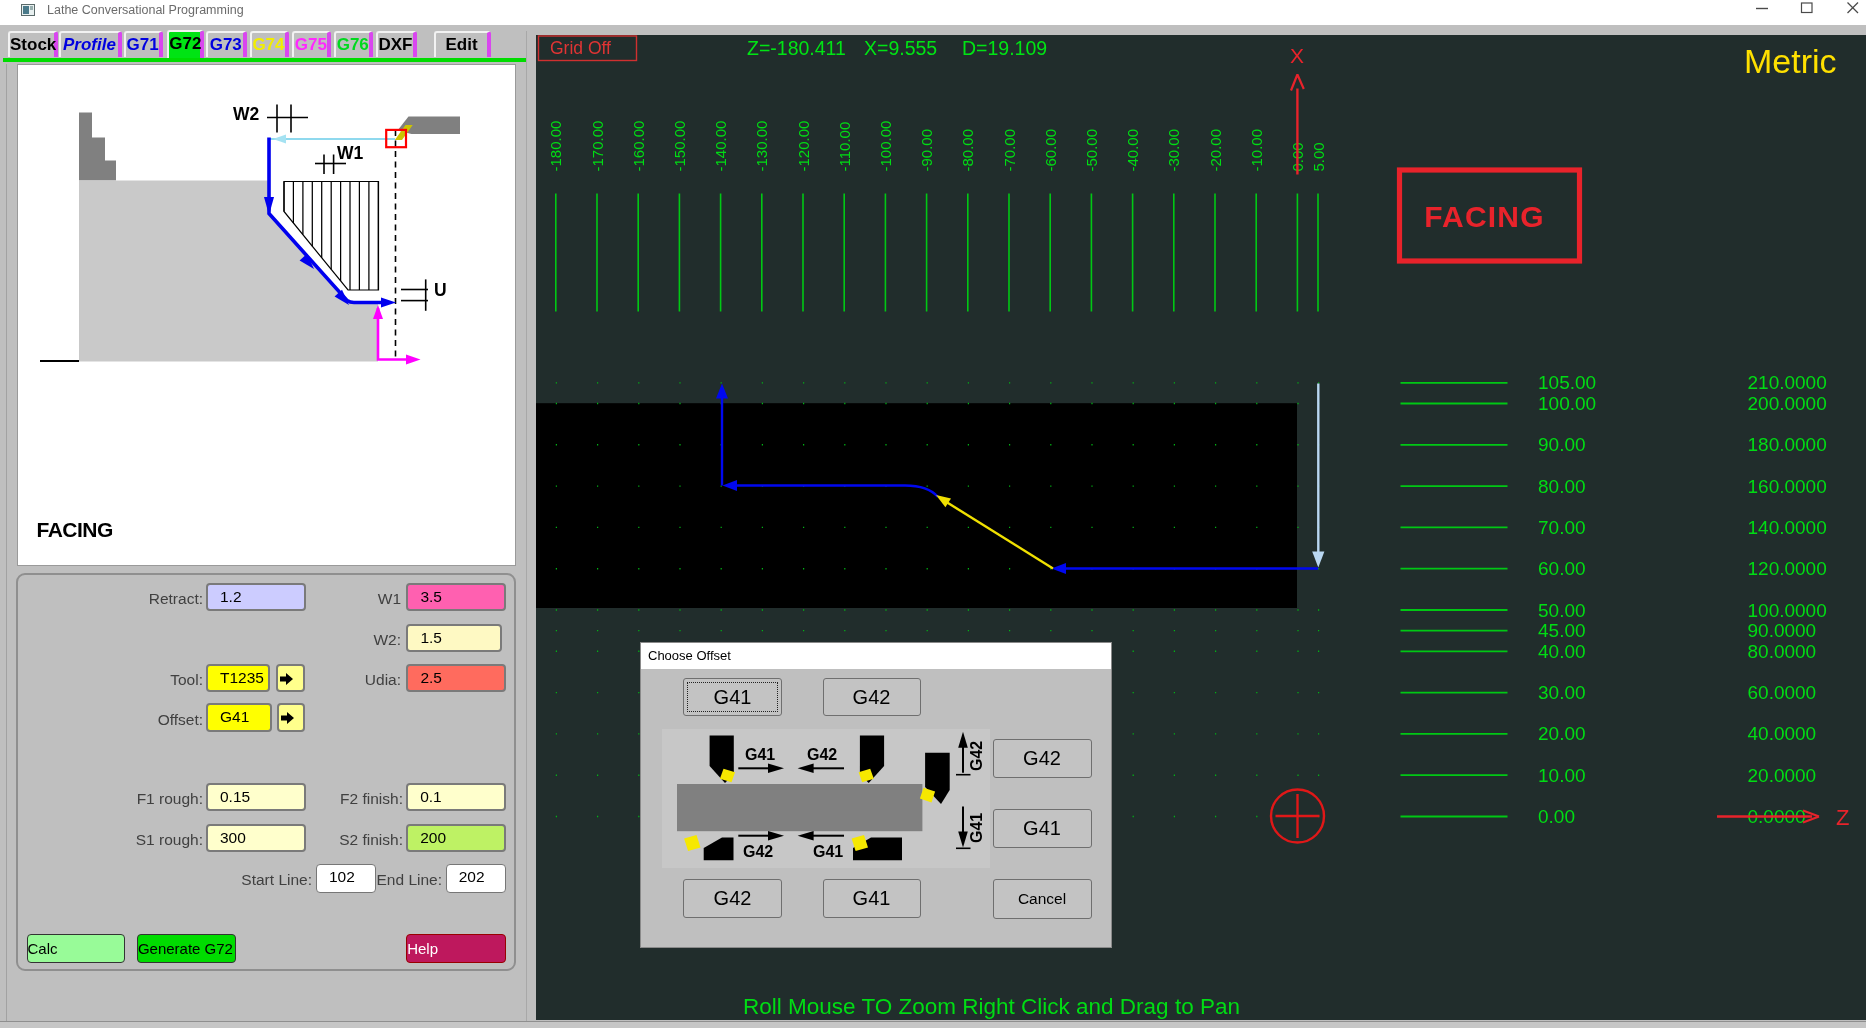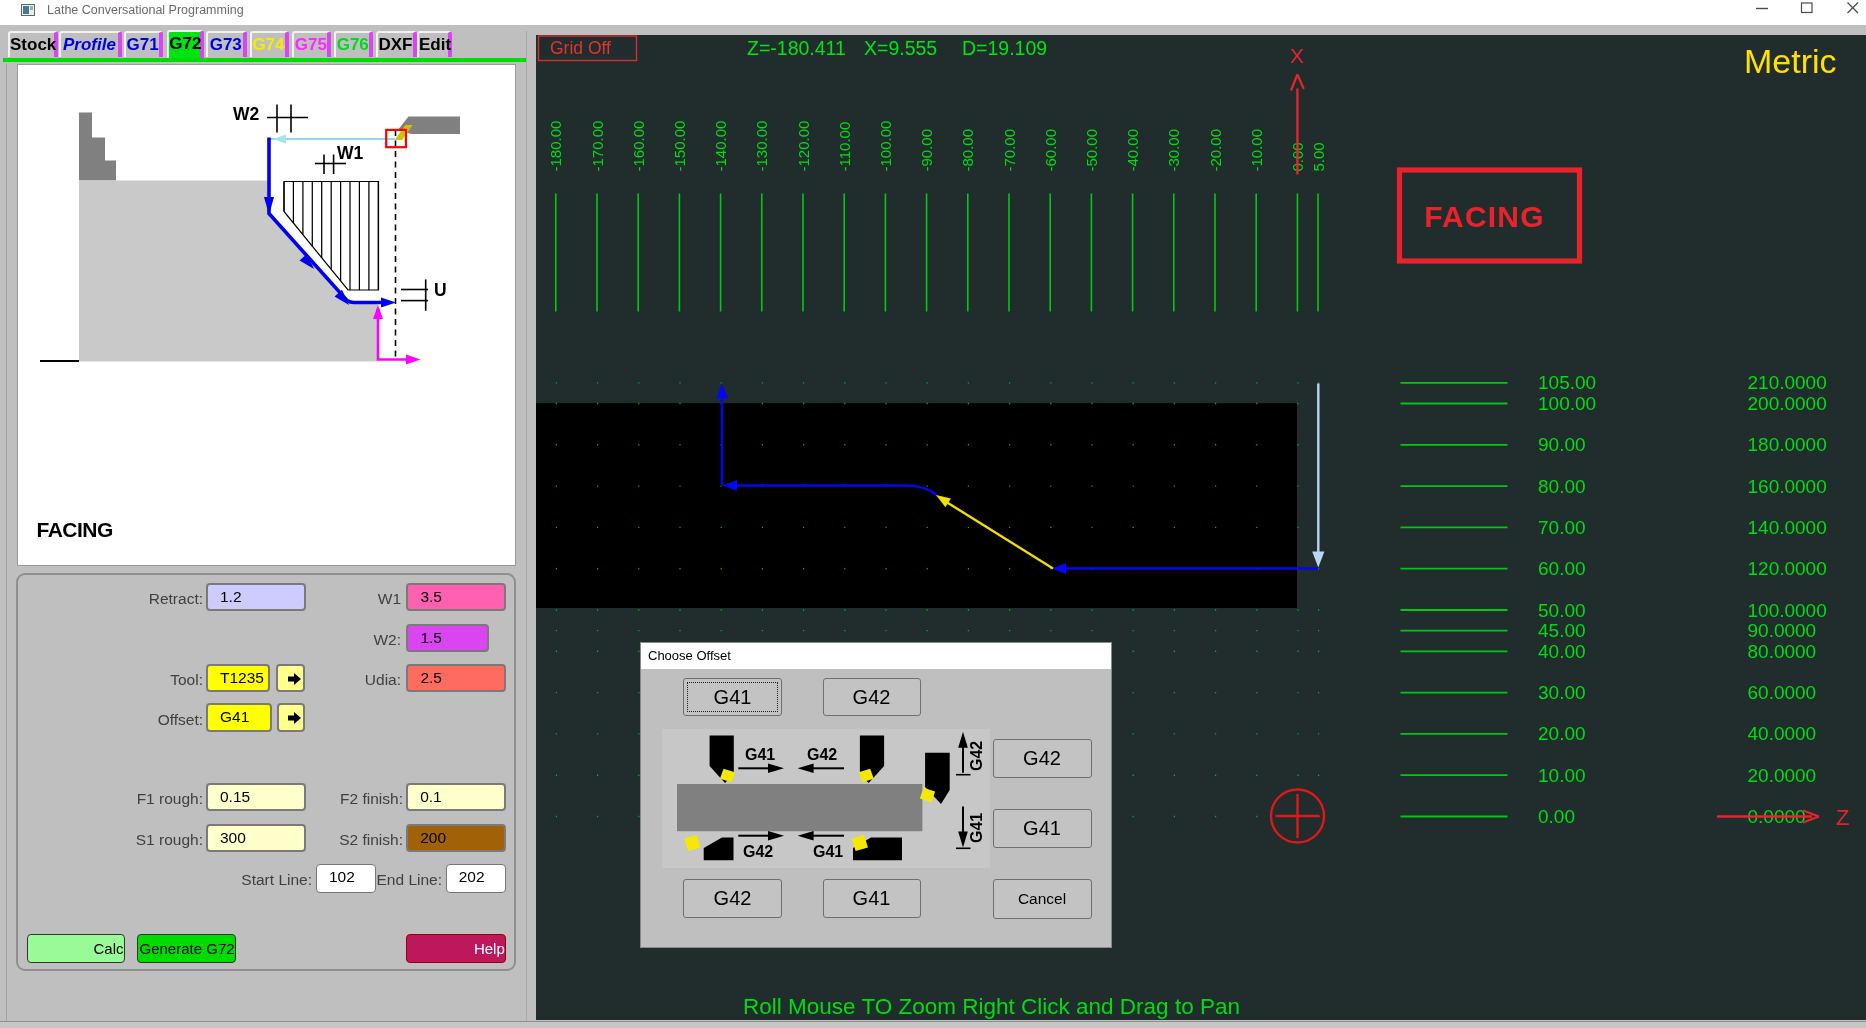--- a/index.html
+++ b/index.html
@@ -6,21 +6,21 @@
 .abs{position:absolute}
 #titlebar{position:absolute;left:0;top:0;width:1866px;height:25px;background:#fff}
 #titletext{position:absolute;left:47px;top:3px;font-size:12.5px;color:#6b6b6b}
 #tabs .tab{position:absolute;top:31px;height:26px;background:#bfbfbf;border-top:2px solid #f2f2f2;border-left:2px solid #f2f2f2;border-right:4px solid #d946ef;border-bottom:none;border-radius:3px 3px 0 0;font-size:17px;font-weight:bold;text-align:center;line-height:23px;color:#000}
 #greenline{position:absolute;left:3px;top:57.8px;width:523px;height:4.2px;background:#00dc00}
 #whitepanel{position:absolute;left:17px;top:63.5px;width:499px;height:502px;background:#fff;border:1px solid #9a9a9a}
 #darkarea{position:absolute;left:536px;top:34.5px;width:1330px;height:985.5px;background:#212d2c}
 #formpanel{position:absolute;left:16px;top:573px;width:500px;height:398px;border:2px solid #8f8f8f;border-radius:9px}
 .flabel{position:absolute;font-size:15.5px;color:#404040;text-align:right}
 .ffield{position:absolute;border:2px solid #7a7a7a;border-radius:4px;font-size:15.5px;color:#000;padding-left:12px;line-height:24px;overflow:hidden}
-.btn{position:absolute;border-radius:4px;font-size:15px;text-align:right;color:#000;white-space:nowrap}
+.btn{position:absolute;border-radius:4px;font-size:15px;text-align:left;color:#000;white-space:nowrap}
 .dlgbtn{position:absolute;background:#c3c3c3;border:1px solid #6f6f6f;border-radius:3px;text-align:center;color:#000}
 </style></head>
 <body>
 
 <div id="titlebar">
  <svg class="abs" style="left:21px;top:4px" width="16" height="14">
    <rect x="0.5" y="0.5" width="13" height="11" fill="#e8f0f0" stroke="#5a6a6a" stroke-width="1"></rect>
    <rect x="2" y="2" width="6" height="8" fill="#4a7a8a"></rect>
    <rect x="9" y="2" width="3" height="4" fill="#9ab0b0"></rect>
  </svg>
@@ -36,21 +36,21 @@
 <div id="tabs">
  <div class="tab" style="left:8px;width:49.5px">Stock</div>
  <div class="tab" style="left:59.3px;width:62.3px;color:#0000e0;font-style:italic">Profile</div>
  <div class="tab" style="left:123.9px;width:39.6px;color:#0000e0">G71</div>
  <div class="tab" style="left:167.3px;width:37px;top:29.5px;height:28px;background:#00e414">G72</div>
  <div class="tab" style="left:206.1px;width:41.3px;color:#0000e0">G73</div>
  <div class="tab" style="left:249.5px;width:39.9px;color:#f2ee00">G74</div>
  <div class="tab" style="left:292.3px;width:39.1px;color:#ff28ff">G75</div>
  <div class="tab" style="left:334.2px;width:39.1px;color:#00d91e">G76</div>
  <div class="tab" style="left:376.2px;width:40.5px">DXF</div>
- <div class="tab" style="left:417px;width:35px">Edit</div>
+ <div class="tab" style="left:434px;width:57px">Edit</div>
 </div>
 <div id="greenline"></div>
 <div class="abs" style="left:6px;top:64px;width:1px;height:957px;background:#a2a2a2"></div>
 <div class="abs" style="left:525.5px;top:31px;width:1px;height:990px;background:#a8a8a8"></div>
 <div class="abs" style="left:0;top:1021px;width:1866px;height:1px;background:#8f8f8f"></div>
 <div class="abs" style="left:0;top:1022px;width:1866px;height:6px;background:#c6c6c6"></div>
 
 <div id="whitepanel">
 <svg width="497" height="500" style="position:absolute;left:0;top:0">
 
@@ -289,21 +289,21 @@
   <line x1="956" y1="848.3" x2="970.5" y2="848.3" stroke="#000" stroke-width="1.6"></line>
   <text x="982" y="843" font-size="16" font-weight="bold" transform="rotate(-90 982 843)">G41</text>
 </svg>
 
 <div id="formpanel"></div>
 <div class="flabel" style="left:100px;top:590px;width:103px">Retract:</div>
 <div class="ffield" style="left:206px;top:583.4px;width:100px;height:28px;background:#ccccff">1.2</div>
 <div class="flabel" style="left:330px;top:590px;width:71px">W1</div>
 <div class="ffield" style="left:406.4px;top:583.4px;width:100px;height:28px;background:#ff60b0">3.5</div>
 <div class="flabel" style="left:330px;top:630.5px;width:71px">W2:</div>
-<div class="ffield" style="left:406.4px;top:623.9px;width:83px;height:28px;background:#d946ef">1.5</div>
+<div class="ffield" style="left:406.4px;top:623.9px;width:96px;height:28px;background:#fef9c3">1.5</div>
 <div class="flabel" style="left:100px;top:670.5px;width:103px">Tool:</div>
 <div class="ffield" style="left:206px;top:663.5px;width:64px;height:28px;background:#ffff00">T1235</div>
 <div class="btn" style="left:276.4px;top:663.5px;width:29px;height:28px;background:#ffff8c;border:2px solid #7a7a7a">
   <svg width="17" height="14" style="margin-top:6px">
       <path d="M2,4.5 h6 v-3.5 l7,6 l-7,6 v-3.5 h-6 z" fill="#000"></path>
     </svg></div>
 <div class="flabel" style="left:330px;top:670.5px;width:71px">Udia:</div>
 <div class="ffield" style="left:406.4px;top:663.5px;width:100px;height:28px;background:#ff6b5e">2.5</div>
 <div class="flabel" style="left:100px;top:710.5px;width:103px">Offset:</div>
 <div class="ffield" style="left:206px;top:703.4px;width:65.5px;height:29px;background:#ffff00">G41</div>
@@ -311,20 +311,20 @@
   <svg width="17" height="14" style="margin-top:6px">
       <path d="M2,4.5 h6 v-3.5 l7,6 l-7,6 v-3.5 h-6 z" fill="#000"></path>
     </svg></div>
 <div class="flabel" style="left:100px;top:789.5px;width:103px">F1 rough:</div>
 <div class="ffield" style="left:206px;top:782.7px;width:100px;height:28.7px;background:#ffffcc">0.15</div>
 <div class="flabel" style="left:300px;top:789.5px;width:103px">F2 finish:</div>
 <div class="ffield" style="left:406.2px;top:782.7px;width:99.6px;height:28.7px;background:#ffffcc">0.1</div>
 <div class="flabel" style="left:100px;top:831px;width:103px">S1 rough:</div>
 <div class="ffield" style="left:206px;top:824.4px;width:100px;height:27.4px;background:#ffffcc">300</div>
 <div class="flabel" style="left:300px;top:831px;width:103px">S2 finish:</div>
-<div class="ffield" style="left:406.2px;top:824.4px;width:99.6px;height:27.4px;background:#a16207">200</div>
+<div class="ffield" style="left:406.2px;top:824.4px;width:99.6px;height:27.4px;background:#bef264">200</div>
 <div class="flabel" style="left:210px;top:870.5px;width:102px">Start Line:</div>
 <div class="ffield" style="left:315.9px;top:863.7px;width:59.8px;height:28.9px;background:#fff;border:1.5px solid #777">102</div>
 <div class="flabel" style="left:340px;top:870.5px;width:102px">End Line:</div>
 <div class="ffield" style="left:445.7px;top:863.7px;width:60px;height:28.9px;background:#fff;border:1.5px solid #777">202</div>
 <div class="btn" style="left:26.5px;top:933.7px;width:98px;height:29.3px;background:#98fb98;border:1px solid #333;line-height:27px">Calc</div>
 <div class="btn" style="left:136.9px;top:933.7px;width:98.7px;height:29.3px;background:#00dc00;border:1px solid #333;line-height:27px">Generate G72</div>
 <div class="btn" style="left:406.2px;top:933.7px;width:99.6px;height:29.3px;background:#be185d;border:1px solid #900;line-height:27px;color:#fff">Help</div>
 
 </body></html>

